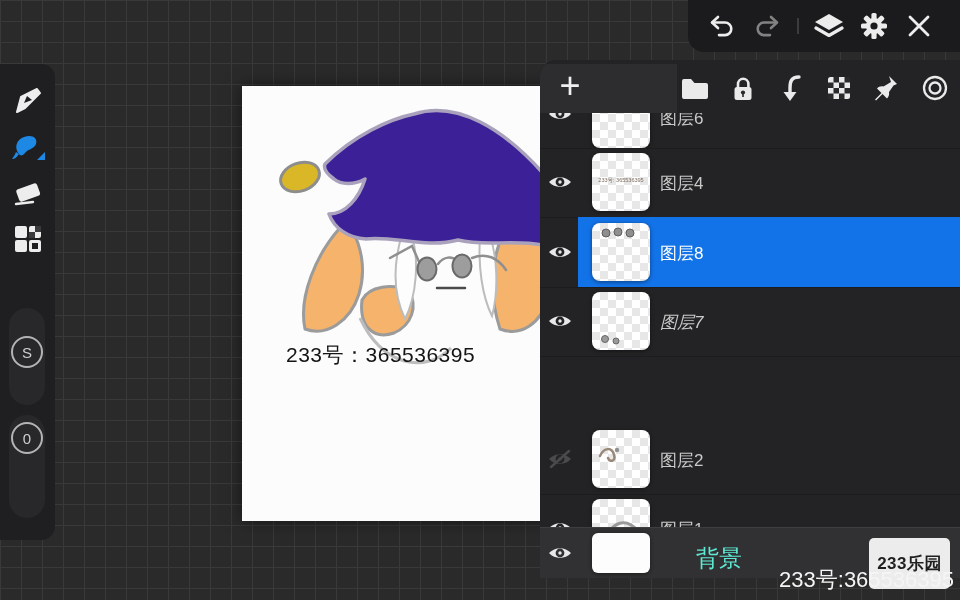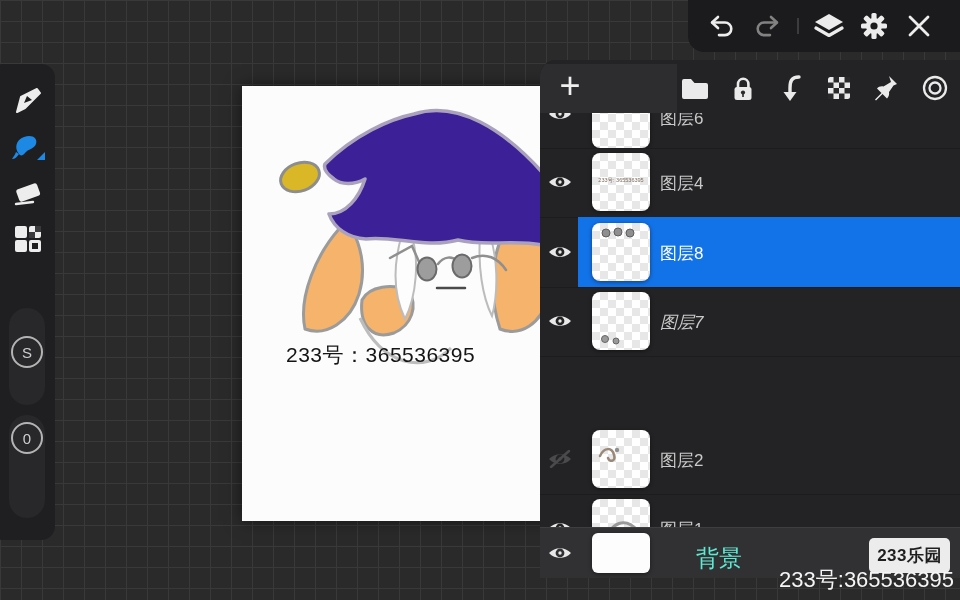--- a/index.html
+++ b/index.html
@@ -46,21 +46,21 @@
   .plus-btn{position:absolute;left:10px;top:4px;width:40px;height:44px;border:none;background:transparent;color:#efefef;
     font-size:36px;font-weight:300;line-height:40px;cursor:pointer;padding:0;}
   .hdr-icons{position:absolute;right:10px;top:13px;display:flex;gap:18px;}
   .hbtn{width:30px;height:30px;border:none;background:transparent;display:flex;align-items:center;justify-content:center;cursor:pointer;padding:0;}
   
   .bg-strip{position:absolute;left:540px;top:527px;width:420px;height:50px;background:#313133;border-top:1px solid #3e3e40;cursor:pointer;}
   .bg-strip .eye{top:16px;}
   .bg-thumb{position:absolute;left:52px;top:5px;width:58px;height:40px;background:#fdfdfd;border-radius:6px;box-shadow:0 1px 4px rgba(0,0,0,.45);}
   .bg-lbl{position:absolute;left:120px;top:15px;font-size:23px;color:#5eead4;margin-left:36px;}
   
-  .wm-badge{position:absolute;right:10px;top:538px;height:27px;padding:4px 8px;background:#ececec;border-radius:5px;
+  .wm-badge{position:absolute;right:10px;top:538px;height:27px;padding:12px 8px;background:#ececec;border-radius:5px;
     display:flex;align-items:center;font-size:17px;font-weight:bold;color:#1f1f1f;letter-spacing:.5px;}
   .wm-id{position:absolute;right:6px;top:565px;font-size:22px;font-weight:500;color:#f5f5f5;}
 </style>
 </head>
 <body>
 
 <div class="stage">
 
   <div class="canvas">
     <svg width="320" height="435" viewBox="0 0 320 435">

